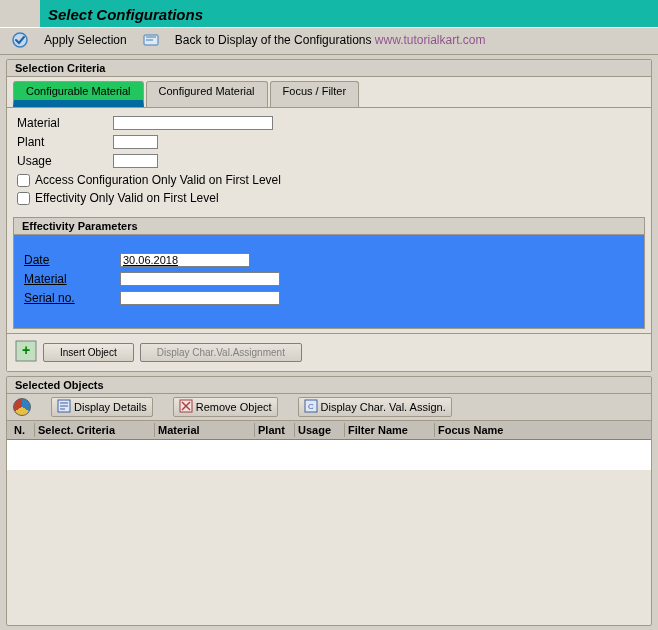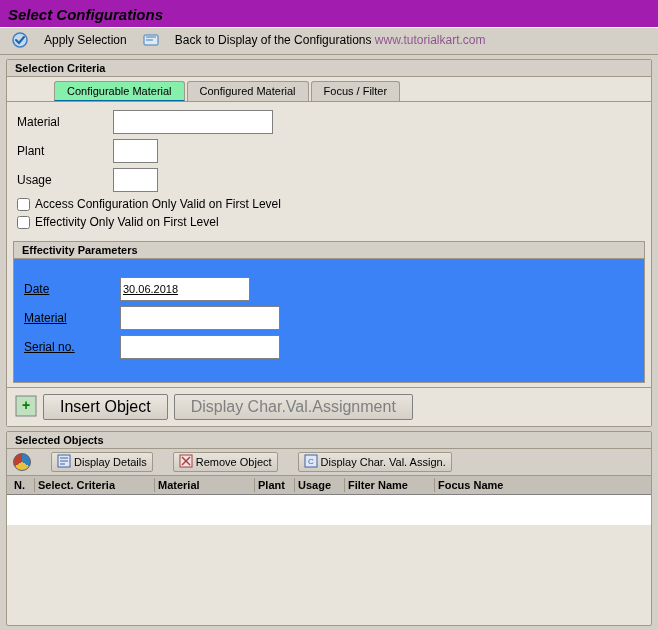--- a/index.html
+++ b/index.html
@@ -12,24 +12,25 @@
       overflow: hidden;
     }
     .window {
       width: 658px;
       height: 630px;
       background: #d4d0c8;
       display: flex;
       flex-direction: column;
     }
     .title-bar {
-      background: #a21caf;
+      background: #14b8a6;
       padding: 6px 8px 4px 8px;
       display: flex;
       align-items: flex-end;
+      margin-left: 40px;
     }
     .title-bar h1 {
       font-size: 15px;
       font-weight: bold;
       font-style: italic;
       color: #000;
     }
     .toolbar {
       display: flex;
       align-items: center;
@@ -95,24 +96,23 @@
       border: 1px solid #a0998a;
       border-bottom: none;
       background: #d4d0c8;
       cursor: pointer;
       font-size: 11px;
       margin-right: 2px;
       border-radius: 3px 3px 0 0;
       position: relative;
     }
     .tab.active {
-      background: #86efac;
-      border-bottom: 1px solid #0369a1;
+      background: #22c55e;
+      border-bottom: 7px solid #0369a1;
       z-index: 2;
-      margin-left: 41px;
     }
     .tab-content {
       padding: 8px 10px;
       border-top: 1px solid #a0998a;
       background: #e8e4dc;
     }
     
     .form-row {
       display: flex;
       align-items: center;
@@ -120,21 +120,21 @@
       gap: 6px;
     }
     .form-label {
       width: 90px;
       font-size: 12px;
       color: #000;
     }
     .form-input {
       border: 1px solid #808080;
       background: #fff;
-      height: 24px;
+      height: 14px;
       font-size: 11px;
       padding: 1px 2px;
       outline: none;
     }
     .form-input-sm { width: 45px; }
     .form-input-md { width: 130px; }
     .form-input-lg { width: 160px; }
     .checkbox-row {
       display: flex;
       align-items: center;
@@ -153,21 +153,21 @@
       gap: 6px;
       padding: 6px 8px;
       background: #e8e4dc;
       border-top: 1px solid #a0998a;
     }
     .action-btn {
       padding: 3px 16px;
       border: 1px solid #808080;
       background: linear-gradient(to bottom, #ece8e0, #d4d0c8);
       cursor: pointer;
-      font-size: 16px;
+      font-size: 10px;
       border-radius: 2px;
       text-align: right;
     }
     .action-btn.ghost {
       color: #808080;
       background: linear-gradient(to bottom, #e8e4dc, #d4d0c8);
     }
     
     .selected-panel {
       flex: 1;

